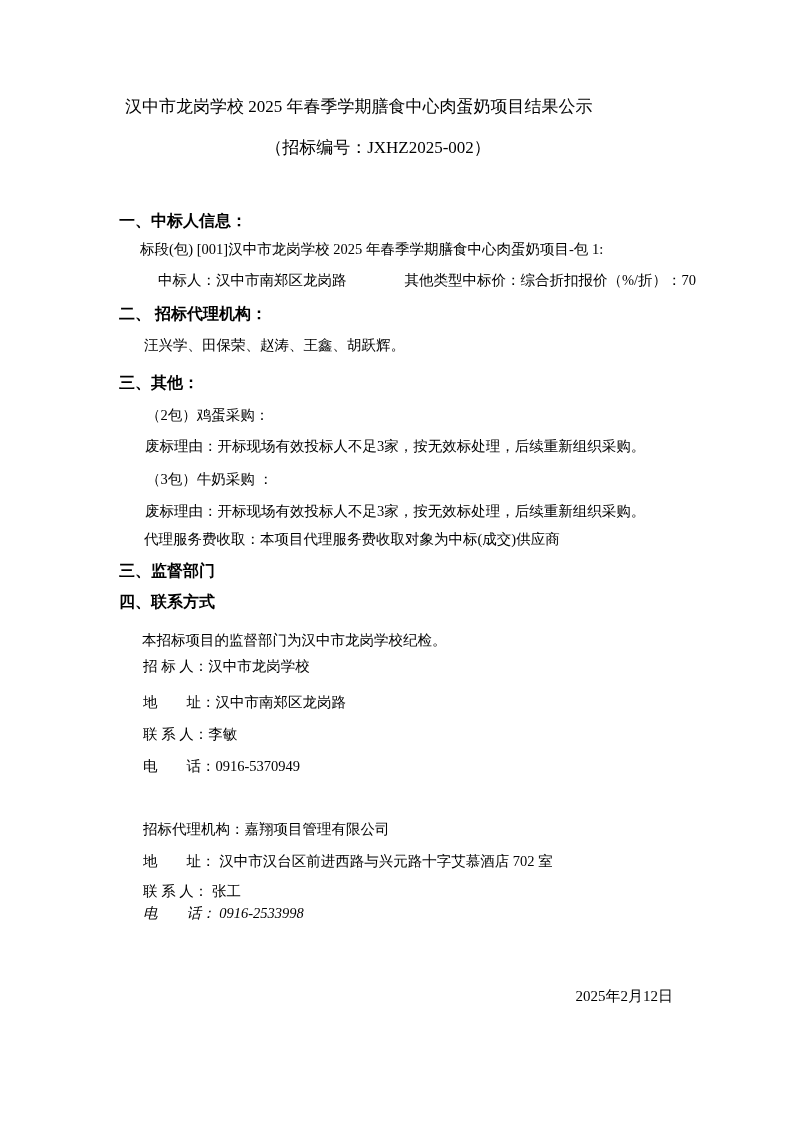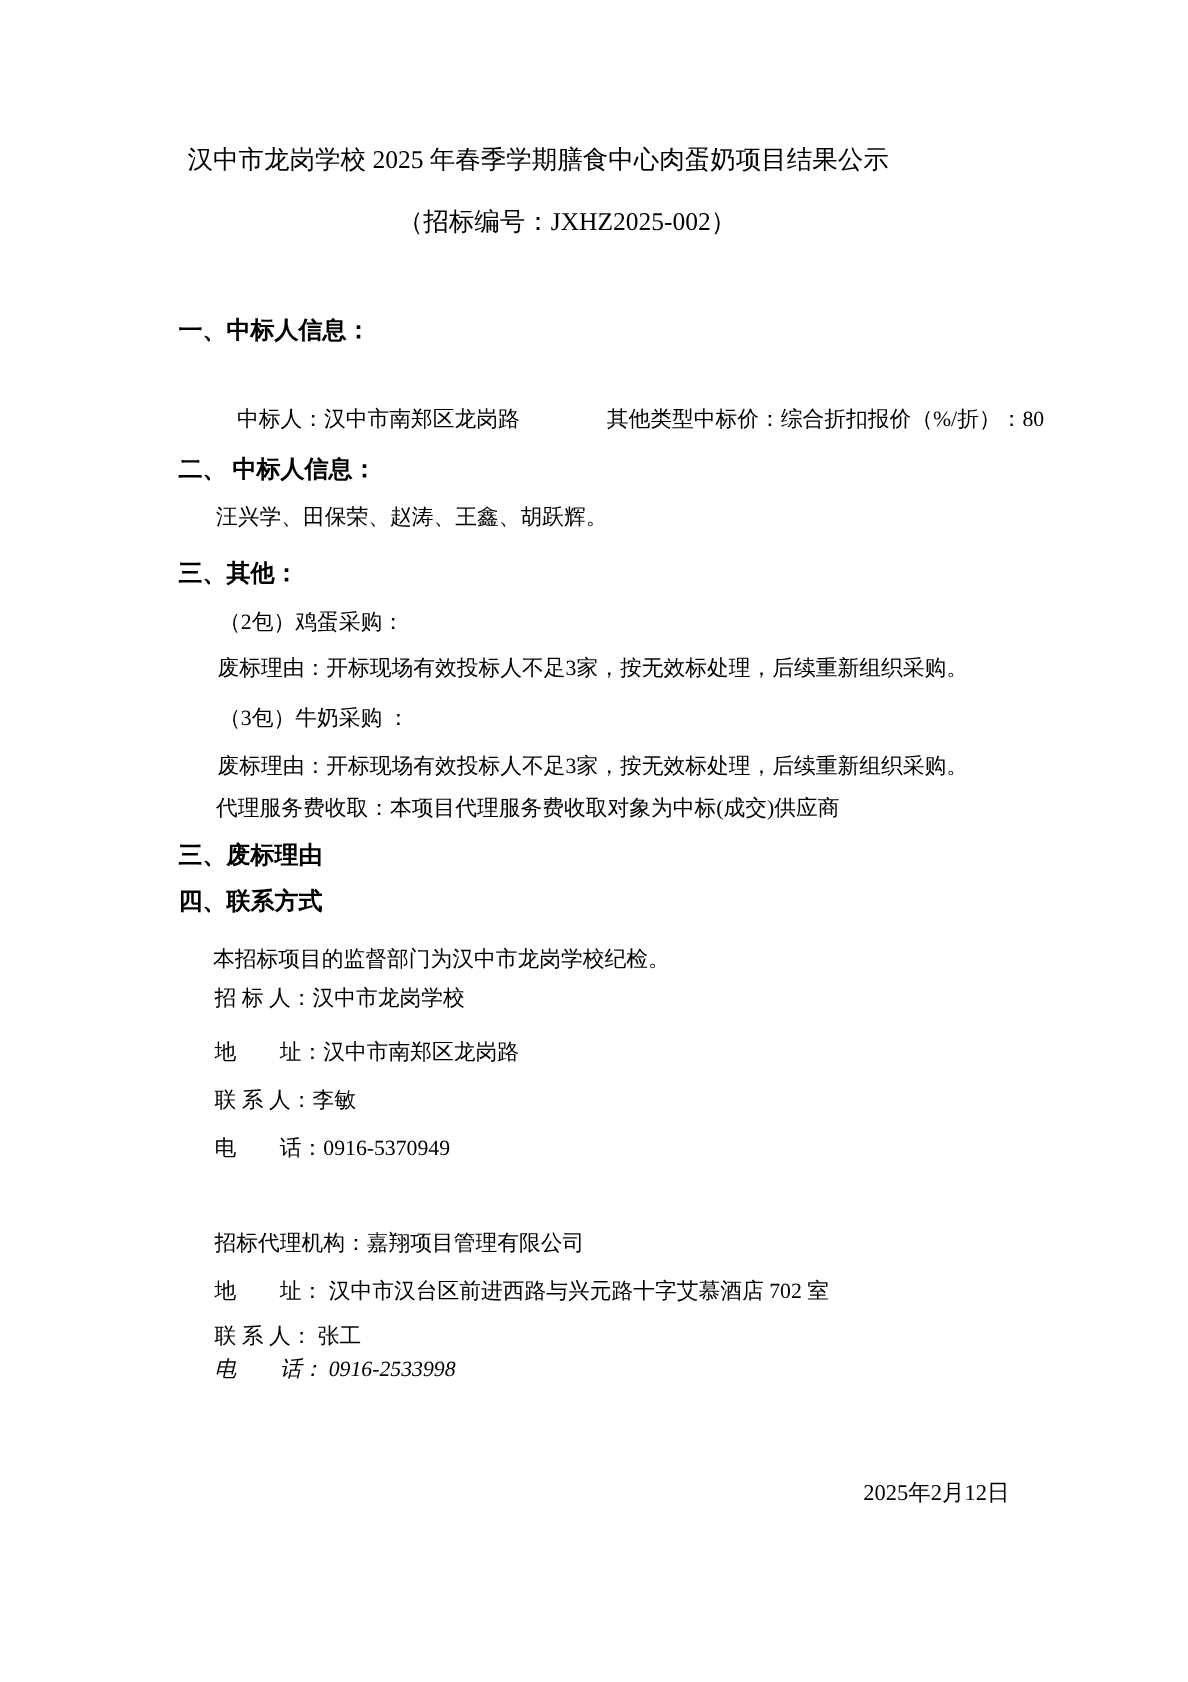--- a/index.html
+++ b/index.html
@@ -41,33 +41,34 @@
 </style>
 </head>
 <body>
 
 <div class="page">
 
   <p class="ln t-title">汉中市龙岗学校 2025 年春季学期膳食中心肉蛋奶项目结果公示</p>
   <p class="ln t-sub">（招标编号：JXHZ2025-002）</p>
 
   <p class="ln hd h-win">一、中标人信息：</p>
-  <p class="ln t-winner"><span>中标人：汉中市南郑区龙岗路</span><span class="gap2">其他类型中标价：综合折扣报价（%/折）：80</span></p>
+  <p class="ln t-lot">标段(包) [001]汉中市龙岗学校 2025 年春季学期膳食中心肉蛋奶项目-包 1:</p>
+  <p class="ln t-winner"><span>中标人：汉中市南郑区龙岗路</span><span class="gap2">其他类型中标价：综合折扣报价（%/折）：70</span></p>
 
-  <p class="ln hd h-panel">二、 中标人信息：</p>
+  <p class="ln hd h-panel">二、 招标代理机构：</p>
   <p class="ln t-members">汪兴学、田保荣、赵涛、王鑫、胡跃辉。</p>
 
   <p class="ln hd h-other">三、其他：</p>
   <p class="ln t-pkg2">（2包）鸡蛋采购：</p>
   <p class="ln t-rsn2">废标理由：开标现场有效投标人不足3家，按无效标处理，后续重新组织采购。</p>
   <p class="ln t-pkg3">（3包）牛奶采购 ：</p>
   <p class="ln t-rsn3">废标理由：开标现场有效投标人不足3家，按无效标处理，后续重新组织采购。</p>
   <p class="ln t-fee">代理服务费收取：本项目代理服务费收取对象为中标(成交)供应商</p>
 
-  <p class="ln hd h-sup">三、废标理由</p>
+  <p class="ln hd h-sup">三、监督部门</p>
   <p class="ln t-supbody">本招标项目的监督部门为汉中市龙岗学校纪检。</p>
 
   <p class="ln hd h-contact">四、联系方式</p>
 
   <p class="ln c-row t-c0"><span>招 标 人：</span><span>汉中市龙岗学校</span></p>
   <p class="ln c-row t-c1"><span>地　　址：</span><span>汉中市南郑区龙岗路</span></p>
   <p class="ln c-row t-c2"><span>联 系 人：</span><span>李敏</span></p>
   <p class="ln c-row t-c3"><span>电　　话：</span><span>0916-5370949</span></p>
 
   <p class="ln c-row t-a0"><span>招标代理机构：</span><span>嘉翔项目管理有限公司</span></p>

